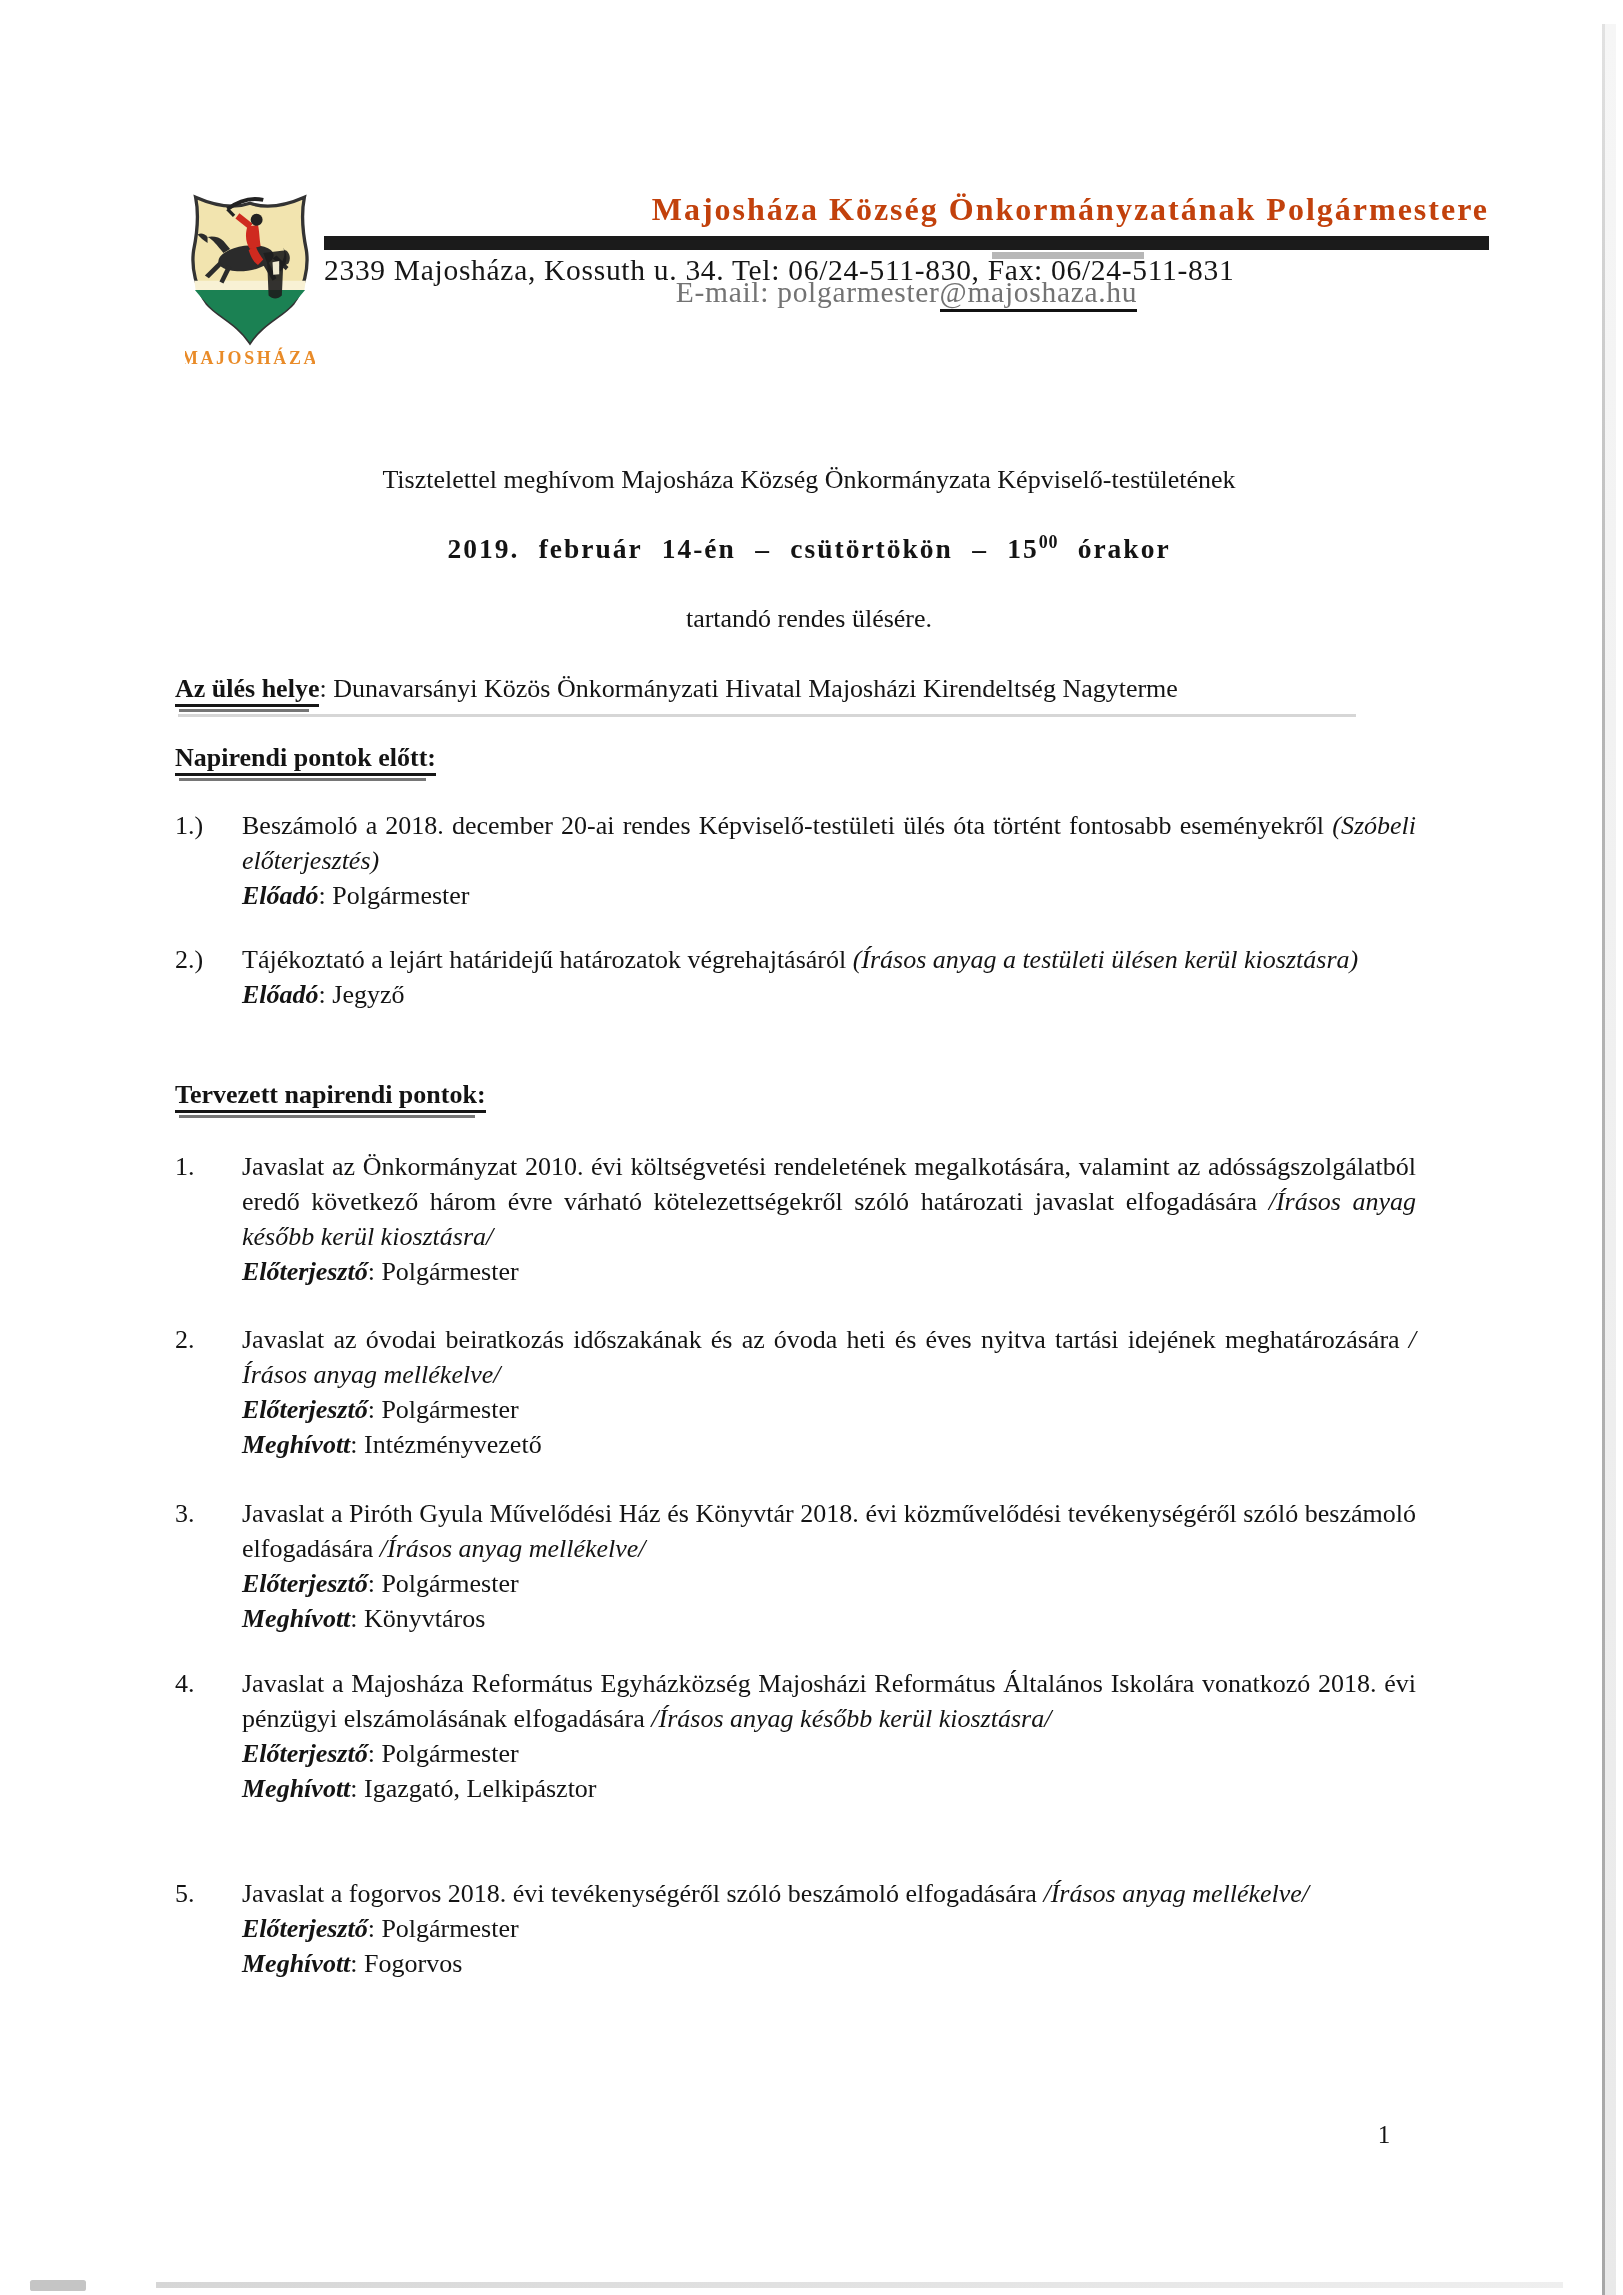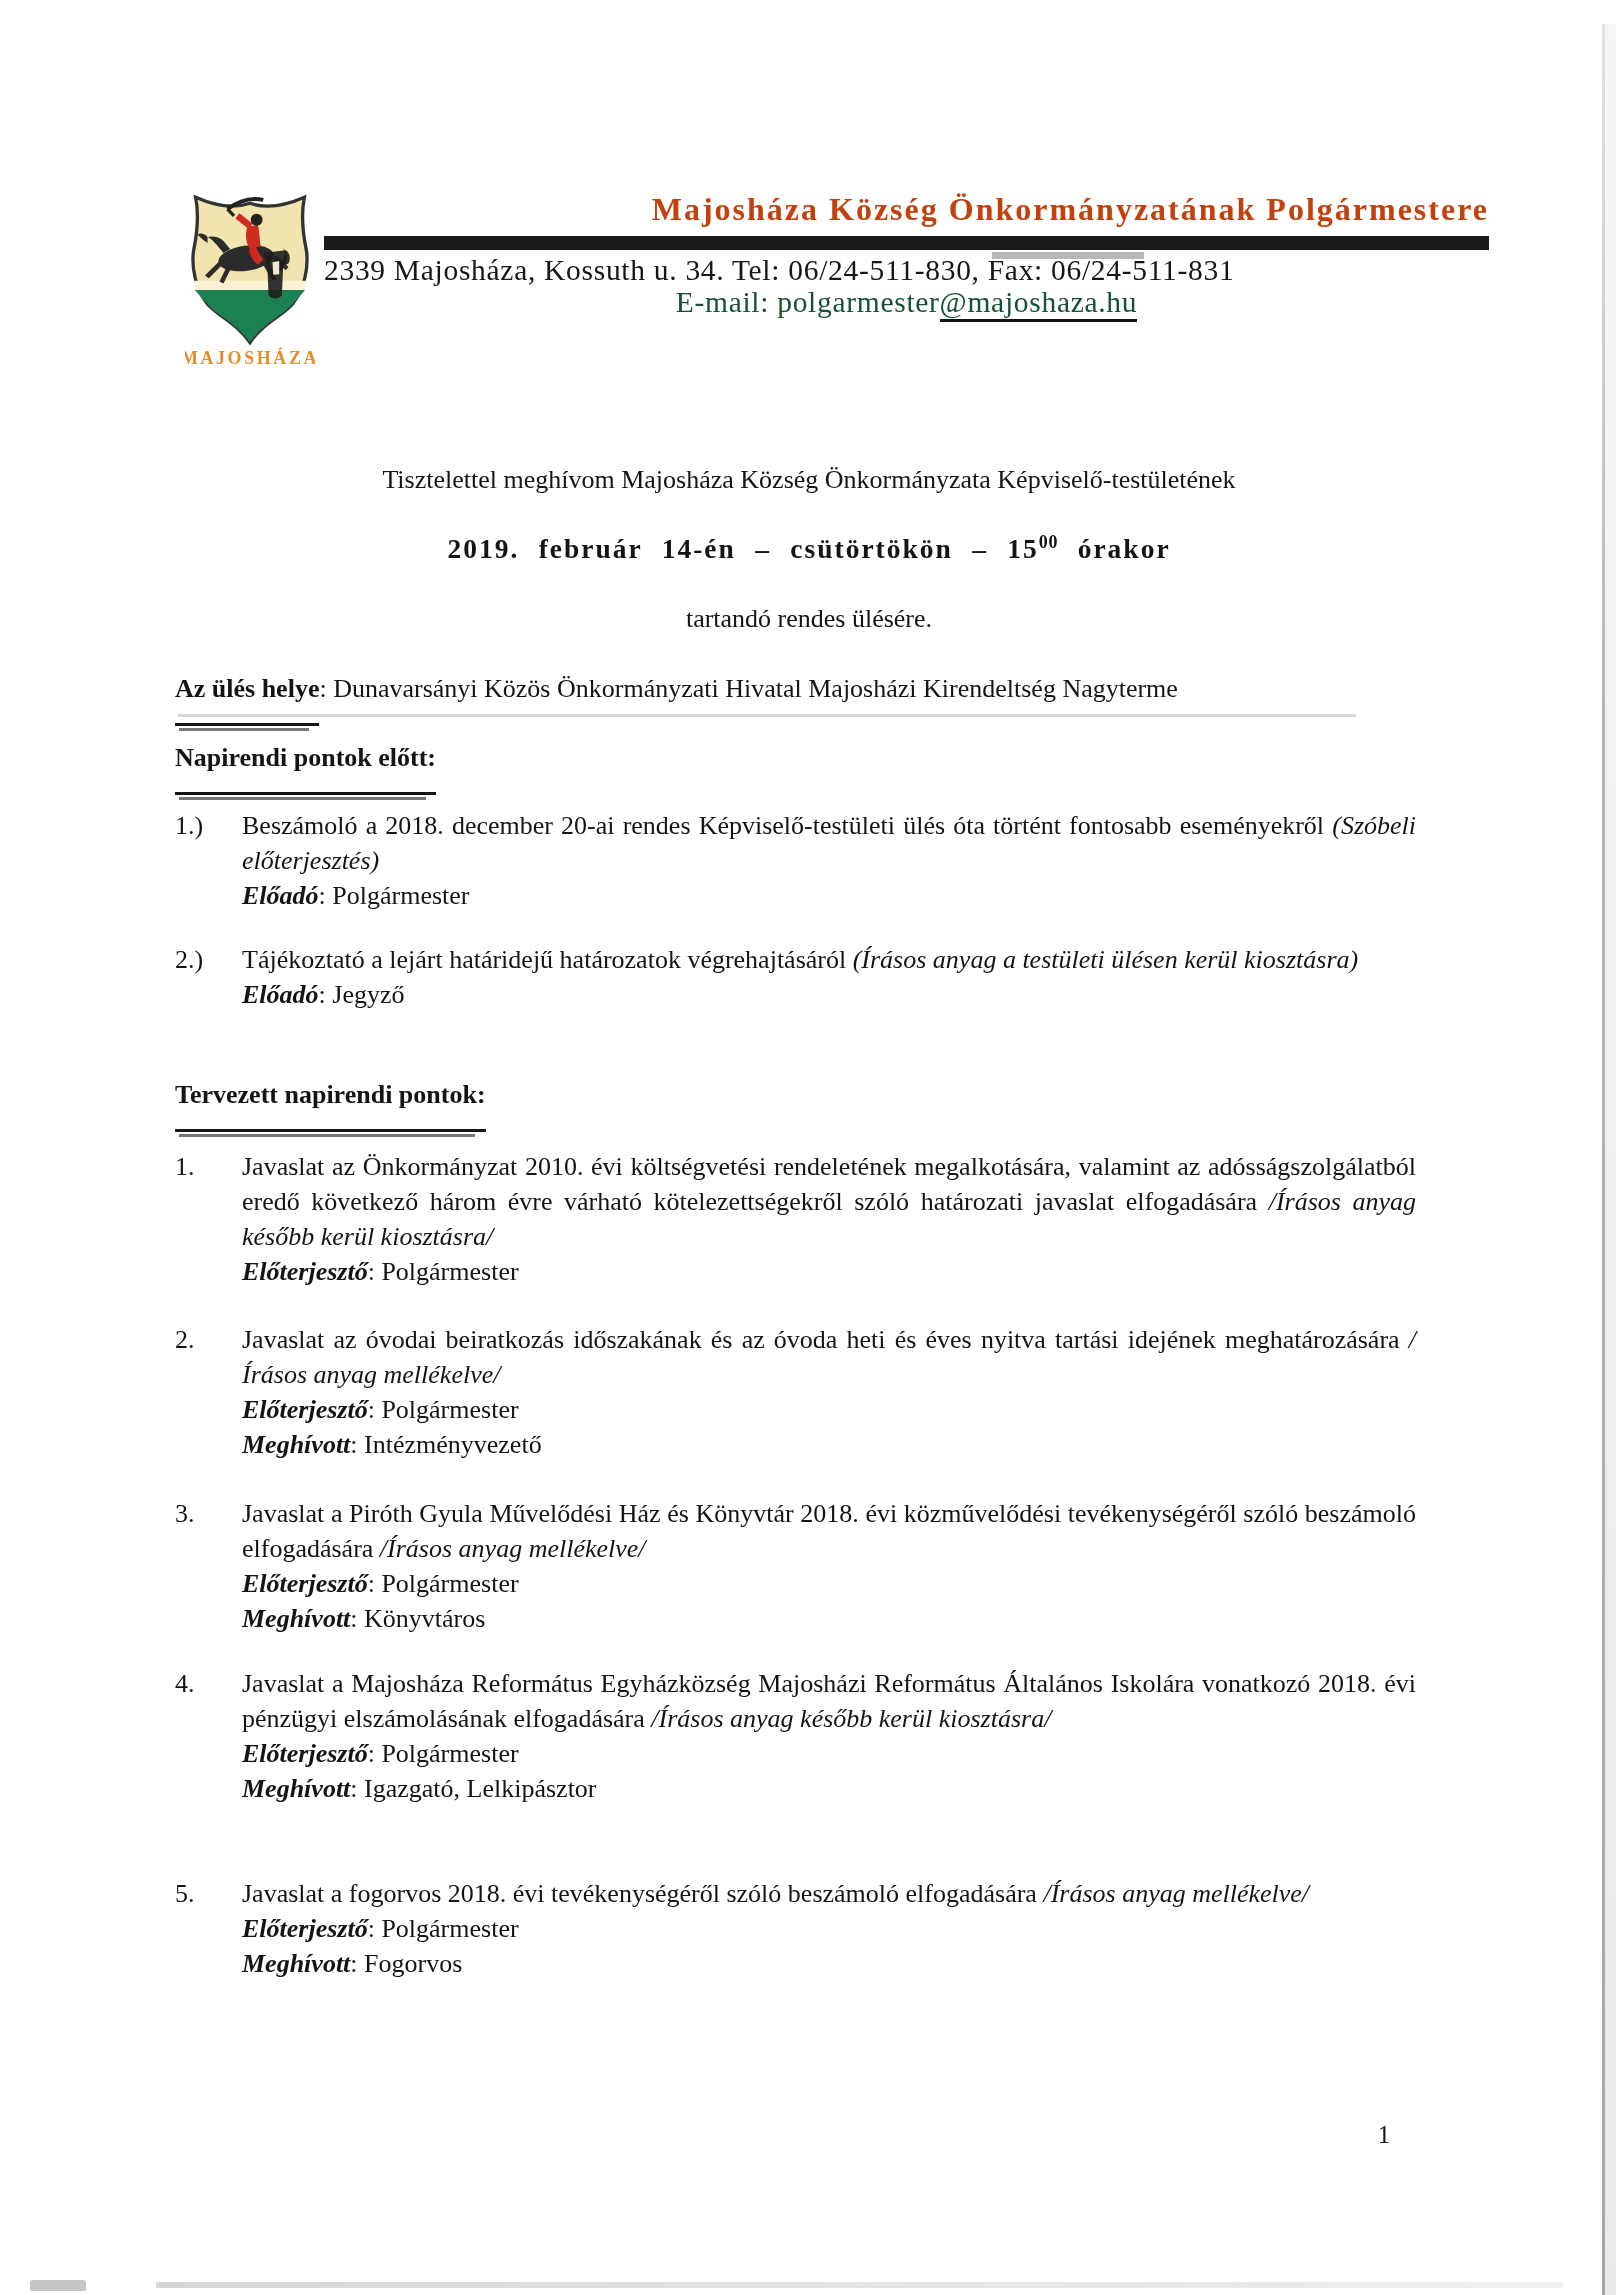--- a/index.html
+++ b/index.html
@@ -23,42 +23,42 @@
     text-align:right; font-size:32px; font-weight:bold; letter-spacing:2px;
     color:#c2410c;
   }
   .lh-bar { position:absolute; left:324px; top:236px; width:1165px; height:14.4px; background:#1b1b1b; }
   .lh-smudge { position:absolute; left:992px; top:252px; width:152px; height:7.2px; background:#b7b7b7; }
   .lh-address {
     position:absolute; left:324px; top:254px; width:1165px;
     text-align:left; font-size:29.5px; letter-spacing:0.7px; color:#161616;
   }
   .lh-email {
-    position:absolute; left:324px; top:286px; width:1165px;
-    text-align:center; font-size:29.5px; letter-spacing:0.7px; color:#14532d;
+    position:absolute; left:324px; top:276px; width:1165px;
+    text-align:center; font-size:29.5px; letter-spacing:0.7px; color:#737373;
   }
   .email-u { border-bottom:3.9px solid #111; padding-bottom:1.3px; }
 
   
   .cline {
     position:absolute; left:187px; width:1244px;
     text-align:center; font-size:26px; line-height:35px;
   }
   .doc-title { font-size:31px; font-weight:bold; letter-spacing:11px; }
   .date-line { font-size:27.5px; font-weight:bold; letter-spacing:2px; word-spacing:10.5px; }
   .date-line sup { font-size:18px; letter-spacing:0.7px; line-height:0; vertical-align:super; }
 
   
   .lline {
     position:absolute; left:175px; width:1244px;
     font-size:26px; line-height:35px;
   }
   .hu {
     font-weight:bold; display:inline-block; position:relative;
-    border-bottom:3.3px solid #161616; padding-bottom:19px; line-height:30px;
+    border-bottom:3.3px solid #161616; padding-bottom:0; line-height:30px;
   }
   .hu::after {
     content:""; position:absolute; left:3.9px; right:10.5px; bottom:-7.9px;
     height:2.6px; background:#3c3c3c; opacity:.7;
   }
 
   
   .item {
     position:absolute; left:175px; width:1241px;
     font-size:26px; line-height:35px; display:flex;

